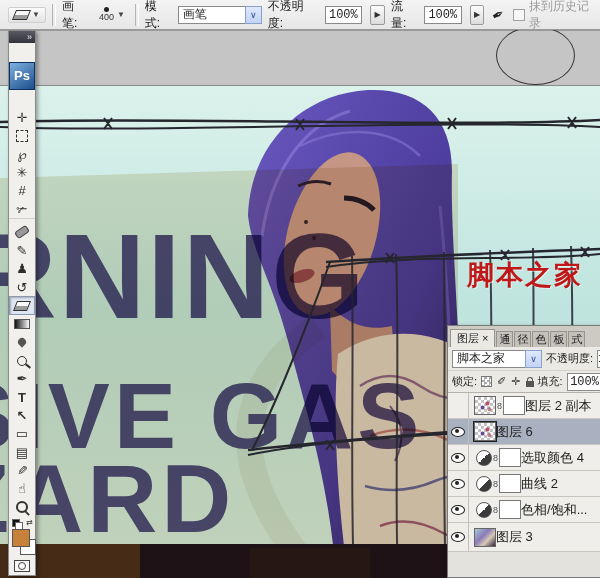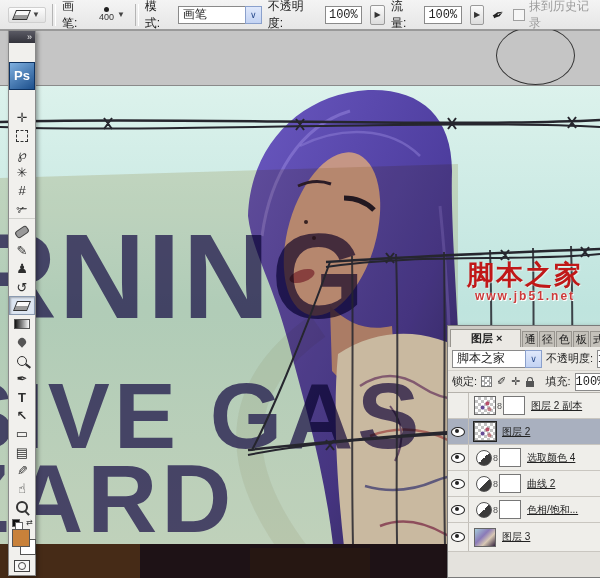--- a/index.html
+++ b/index.html
@@ -88,21 +88,21 @@
   .wm-url{font-size:12px;font-weight:bold;letter-spacing:2px;color:#cc3a3a;
     text-shadow:0 0 2px #fff,1px 1px 0 #fff;}
 
   
   .layers-panel{position:absolute;left:447px;top:325px;width:162px;height:253px;z-index:5;
     background:#ebe9e4;border:1px solid #7a7a7a;box-shadow:2px 2px 5px rgba(0,0,0,.35);
     box-sizing:border-box;display:flex;flex-direction:column;}
   .lp-tabs{height:19px;background:#cdcac4;display:flex;align-items:flex-end;gap:1px;padding:2px 2px 0 2px;}
   .lp-tab{background:#c4c1ba;border:1px solid #97948e;border-bottom:none;height:15px;
     padding:0 3px;font-size:11px;display:flex;align-items:center;white-space:nowrap;overflow:hidden;}
-  .lp-tab.active{background:#ebe9e4;height:17px;font-weight:bold;padding:0 20px;}
+  .lp-tab.active{background:#ebe9e4;height:17px;font-weight:normal;padding:0 6px;}
   .lp-tab.trunc{width:11px;padding:0 2px;}
   .lp-row{display:flex;align-items:center;gap:4px;padding:0 4px;box-sizing:border-box;}
   .lp-blend{height:24px;border-bottom:1px solid #d5d2cc;}
   .lp-lock{height:22px;border-bottom:1px solid #b5b2ac;}
   .lp-label{font-size:11px;color:#222;white-space:nowrap;}
   .lock-icons{display:flex;align-items:center;gap:5px;font-size:11px;color:#333;}
   .icon-checker-sm{width:9px;height:9px;border:1px solid #777;
     background:repeating-conic-gradient(#aaa 0% 25%,#fff 0% 50%);background-size:5px 5px;}
   .icon-lock{width:8px;height:6px;background:#555;position:relative;display:inline-block;margin-top:4px;}
   .icon-lock::before{content:"";position:absolute;left:1px;top:-4px;width:4px;height:3px;
@@ -123,21 +123,21 @@
       radial-gradient(circle at 38% 62%,rgba(92,62,142,.9) 0 1.5px,transparent 2.5px),
       radial-gradient(circle at 72% 72%,rgba(178,82,92,.7) 0 1.5px,transparent 2.5px),
       repeating-conic-gradient(#c4c4c4 0% 25%,#fff 0% 50%);
       background-size:auto,auto,auto,6px 6px;}
   .thumb.sel-border{outline:1px solid #222;}
   .thumb.photo-thumb{background:linear-gradient(135deg,#a6ccd8 0%,#8a7ab8 40%,#d8c8b4 65%,#33243e 100%);}
   .adj-icon{width:14px;height:14px;border-radius:50%;border:1px solid #555;margin-left:7px;flex:none;
     background:linear-gradient(135deg,#fff 50%,#3a3a3a 50%);}
   .link-glyph{font-size:9px;color:#555;margin:0 1px;flex:none;}
   .mask-thumb{width:20px;height:17px;border:1px solid #777;background:#fff;flex:none;}
-  .layer-name{font-size:10px;margin-left:6px;white-space:nowrap;text-decoration:underline;}
+  .layer-name{font-size:13px;white-space:nowrap;}
   .lp-empty{flex:1;background:#e4e2dd;}
 </style>
 </head>
 <body>
 
 <div id="app">
 
   <div class="options-bar">
     <span class="ob-toolbtn">
       <span class="icon-eraser-sm"></span>
@@ -256,21 +256,20 @@
       <rect x="0" y="458" width="600" height="34" fill="#1e1216"></rect>
       <rect x="0" y="458" width="140" height="34" fill="#4e3018" opacity="0.85"></rect>
       <rect x="250" y="462" width="120" height="30" fill="#2c1a10" opacity="0.6"></rect>
     </g>
   </svg>
 
   <div class="brush-cursor"></div>
 
   <div class="watermark">
     <div class="wm-title" style="color:#c01818">脚本之家</div>
-    <div class="wm-url">www.jb51.net</div>
   </div>
 
   <div class="toolbox">
     <div class="tb-header">
       <span>»</span>
     </div>
     <div class="ps-logo">Ps</div>
 
     <div class="tool-cell">
         <span>✛</span>
@@ -374,40 +373,40 @@
     </div>
 
     <div class="lp-row lp-lock">
       <span class="lp-label">锁定:</span>
       <span class="lock-icons">
         <span class="icon-checker-sm"></span>
         <span>✐</span>
         <span>✛</span>
         <span class="icon-lock"></span>
       </span>
-      <span class="lp-label" style="margin-left:8px">填充:</span>
+      <span class="lp-label" style="margin-left:0">填充:</span>
       <span class="val-box" style="width:34px">100%</span>
     </div>
 
     <div class="layers-list">
 
       <div class="layer-row">
         <span class="eye-cell"></span>
         <span class="thumb checker"></span>
         <span class="link-glyph">8</span>
         <span class="mask-thumb"></span>
         <span class="layer-name">图层 2 副本</span>
       </div>
 
       <div class="layer-row selected">
         <span class="eye-cell">
             <span class="icon-eye"></span>
           </span>
         <span class="thumb checker sel-border"></span>
-        <span class="layer-name">图层 2</span>
+        <span class="layer-name">图层 6</span>
       </div>
 
       <div class="layer-row">
         <span class="eye-cell">
             <span class="icon-eye"></span>
           </span>
         <span class="adj-icon"></span>
         <span class="link-glyph">8</span>
         <span class="mask-thumb"></span>
         <span class="layer-name">选取颜色 4</span>

